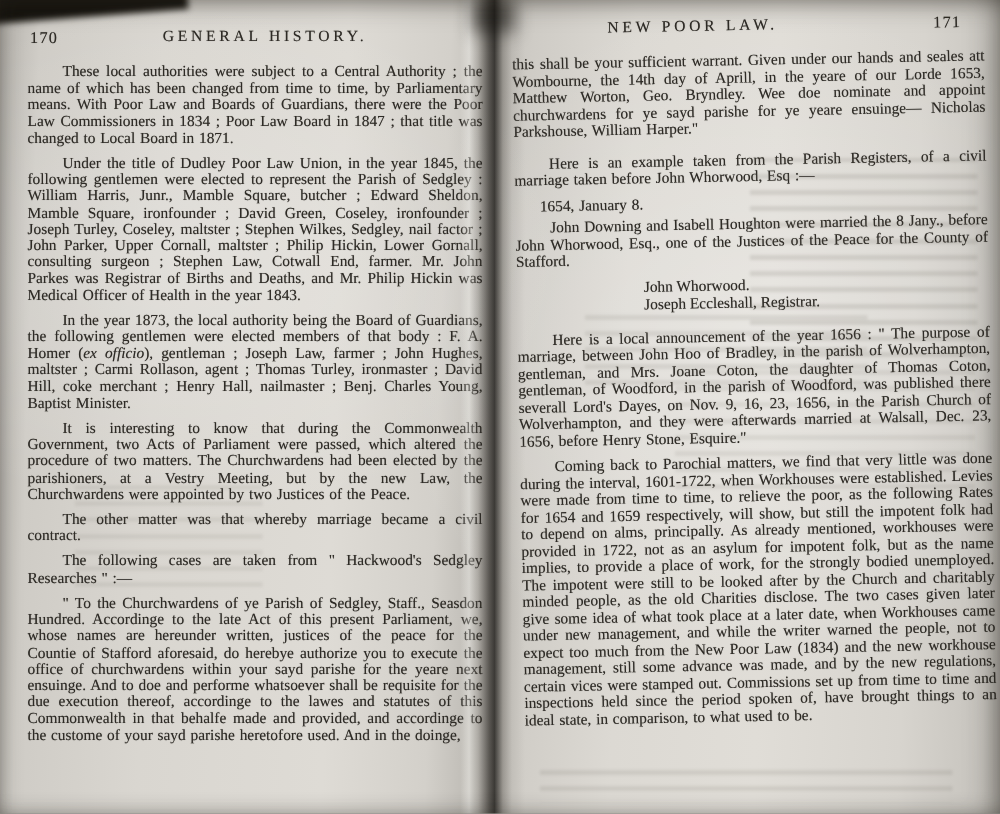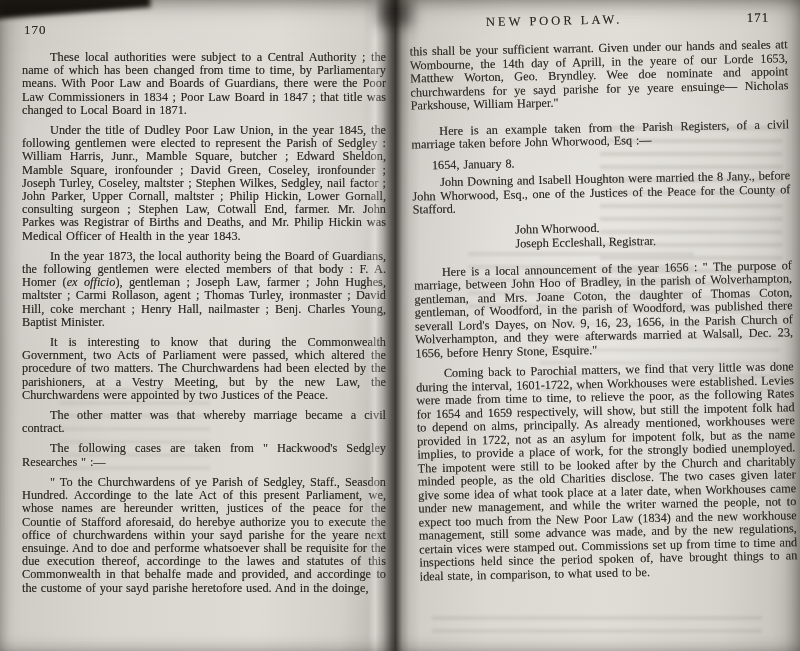--- a/index.html
+++ b/index.html
@@ -75,20 +75,21 @@
   }
 </style>
 </head>
 <body>
 
 <div class="scan">
 
   <div class="page page-left">
     <div class="pagehead">
       <span class="pagenum pn-left">170</span>
+      <span class="runhead rh-left">GENERAL HISTORY.</span>
     </div>
     <p class="par indent">These local authorities were subject to a Central Authority ; the name of which has been changed from time to time, by Parliamentary means.  With Poor Law and Boards of Guardians, there were the Poor Law Commissioners in 1834 ; Poor Law Board in 1847 ; that title was changed to Local Board in 1871.</p>
     <p class="par indent">Under the title of Dudley Poor Law Union, in the year 1845, the following gentlemen were elected to represent the Parish of Sedgley : William Harris, Junr., Mamble Square, butcher ; Edward Sheldon, Mamble Square, ironfounder ; David Green, Coseley, ironfounder ; Joseph Turley, Coseley, maltster ; Stephen Wilkes, Sedgley, nail factor ; John Parker, Upper Cornall, maltster ; Philip Hickin, Lower Gornall, consulting surgeon ; Stephen Law, Cotwall End, farmer.  Mr. John Parkes was Registrar of Births and Deaths, and Mr. Philip Hickin was Medical Officer of Health in the year 1843.</p>
     <p class="par indent"><span>In the year 1873, the local authority being the Board of Guardians, the following gentlemen were elected members of that body : F. A. Homer (</span><em class="exoff">ex officio</em><span>), gentleman ; Joseph Law, farmer ; John Hughes, maltster ; Carmi Rollason, agent ; Thomas Turley, ironmaster ; David Hill, coke merchant ; Henry Hall, nailmaster ; Benj. Charles Young, Baptist Minister.</span></p>
     <p class="par indent">It is interesting to know that during the Commonwealth Government, two Acts of Parliament were passed, which altered the procedure of two matters.  The Churchwardens had been elected by the parishioners, at a Vestry Meeting, but by the new Law, the Churchwardens were appointed by two Justices of the Peace.</p>
     <p class="par indent">The other matter was that whereby marriage became a civil contract.</p>
     <p class="par indent">The following cases are taken from " Hackwood's Sedgley Researches " :—</p>
     <p class="par indent">" To the Churchwardens of ye Parish of Sedgley, Staff., Seasdon Hundred.  Accordinge to the late Act of this present Parliament, we, whose names are hereunder written, justices of the peace for the Countie of Stafford aforesaid, do herebye authorize you to execute the office of churchwardens within your sayd parishe for the yeare next ensuinge.  And to doe and performe whatsoever shall be requisite for the due execution thereof, accordinge to the lawes and statutes of this Commonwealth in that behalfe made and provided, and accordinge to the custome of your sayd parishe heretofore used.  And in the doinge,</p>
   </div>
 

